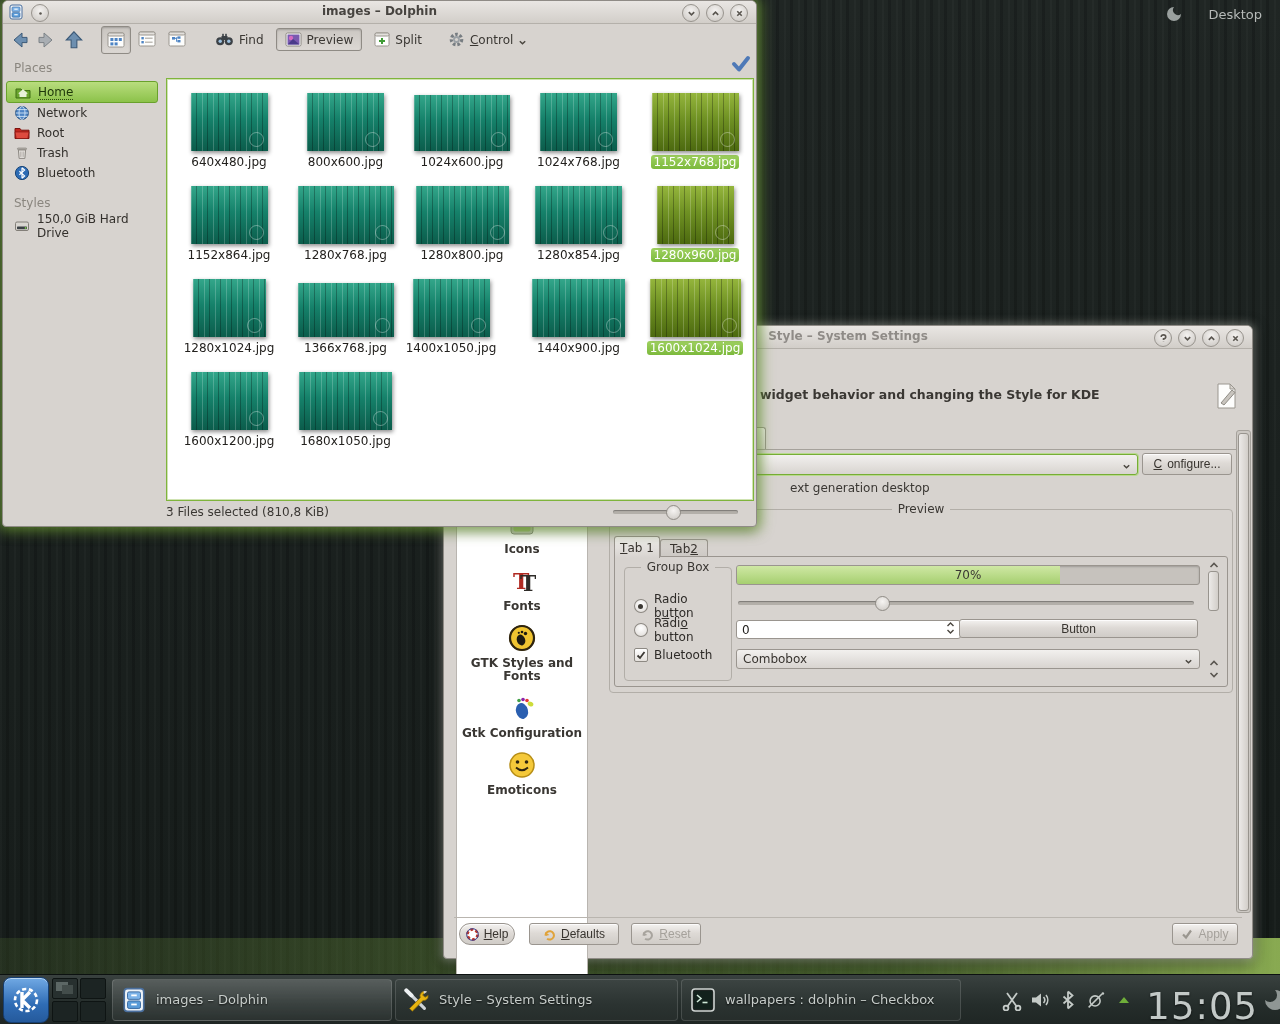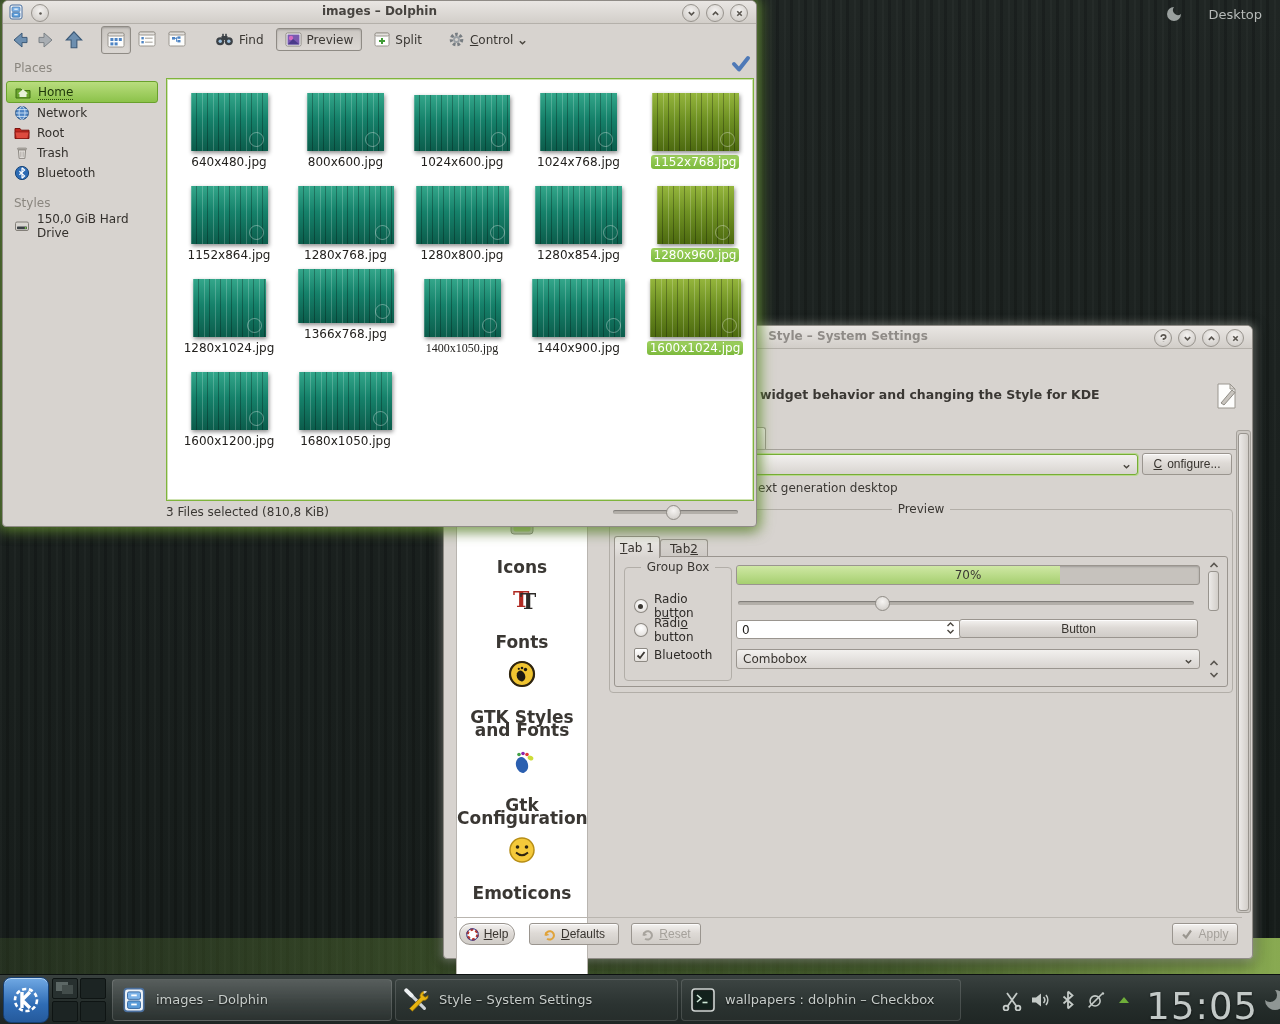--- a/index.html
+++ b/index.html
@@ -64,21 +64,21 @@
   .sgroove{position:relative;width:125px;height:4px;background:#b3afa9;border-radius:2px;box-shadow:inset 0 1px 1px rgba(0,0,0,.3);}
   .shandle{position:absolute;top:-5px;width:13px;height:13px;border-radius:50%;
     background:radial-gradient(circle at 50% 35%,#f6f4f2,#cbc7c2);border:1px solid #8f8b85;}
   
   #syssettings{left:443px;top:325px;width:808px;height:632px;z-index:10;
     box-shadow:0 0 9px 2px rgba(235,240,230,.35),0 4px 16px rgba(0,0,0,.55);}
   #ss-sidebar{position:absolute;left:12px;top:103px;width:130px;height:483px;background:#fff;
     border:1px solid #b9b5b0;overflow:hidden;}
   .module{text-align:center;margin-top:11px;}
   .module .micon{display:inline-flex;width:28px;height:28px;align-items:center;justify-content:center;}
-  .module .mlabel{font-weight:bold;font-size:17px;color:#3a3733;line-height:13px;margin-top:20px;}
+  .module .mlabel{font-weight:bold;font-size:12px;color:#3a3733;line-height:13px;margin-top:2px;}
   .groupbox{position:absolute;border:1px solid #b2aea8;border-radius:4px;}
   .gblegend{position:absolute;top:-8px;left:0;right:0;text-align:center;}
   .gblegend span{background:#d7d3cf;padding:0 6px;color:#3a3733;}
   .tab{position:absolute;display:flex;align-items:center;justify-content:center;
     border:1px solid #9a958f;border-bottom:none;border-radius:3px 3px 0 0;color:#38342f;}
   .tab.active{background:linear-gradient(180deg,#f0eeec,#d7d3cf);z-index:2;}
   .tab.rest{background:linear-gradient(180deg,#d9d5d1,#ccc8c3);}
   .tabframe{position:absolute;border:1px solid #9a958f;border-radius:0 3px 3px 3px;background:#d7d3cf;}
   .progress{position:absolute;background:#c6c2bd;border:1px solid #9a958f;border-radius:3px;box-shadow:inset 0 1px 2px rgba(0,0,0,.2);}
   .pfill{height:100%;background:linear-gradient(180deg,#cfe8a4,#a6cf70);border-radius:2px 0 0 2px;}
@@ -165,21 +165,21 @@
     <div class="abs" style="left:258px;top:101px;width:62px;height:22px;border:1px solid #9a958f;border-bottom:none;border-radius:3px 3px 0 0;background:linear-gradient(180deg,#f0eeec,#d7d3cf);"></div>
     <div class="abs" style="left:152px;top:123px;width:645px;height:1px;background:#a5a19b;"></div>
 
     <div class="combo" style="left:167px;top:128px;width:513px;height:19px;border:1px solid #76ad35;box-shadow:0 0 0 1px #b9d98e;">
       <span class="spacer"></span>
       <span class="chev"><svg viewBox="0 0 10 10">
             <path d="M2 3.5 L5 6.5 L8 3.5"></path>
           </svg></span>
     </div>
     <button class="oxybtn" style="position:absolute;left:698px;top:127px;width:90px;height:22px;font-size:12px;"><u>C</u>onfigure...</button>
-    <div class="abs" style="left:314px;top:155px;color:#3a3733;">ext generation desktop</div>
+    <div class="abs" style="left:314px;top:155px;color:#3a3733;padding-left:32px;">ext generation desktop</div>
 
     <div id="ss-sidebar" style="padding-top: 69px;">
         <div class="module"><span class="micon">
             <svg width="28" height="28" viewBox="0 0 28 28">
               <rect x="3" y="7" width="22" height="17" rx="3" fill="#c9ccc4" stroke="#8d9188"></rect>
               <rect x="5.5" y="9.5" width="17" height="12" rx="2" fill="#a9c97e"></rect>
             </svg>
           </span><div class="mlabel">Icons</div></div>
         <div class="module"><span class="micon">
             <svg width="28" height="28" viewBox="0 0 28 28">
@@ -576,24 +576,24 @@
           </div><span class="fname">1280x800.jpg</span></div>
         <div class="fitem" style="left: 355.5px; top: 105px;"><div class="thumbwrap">
             <div class="thumb" style="width:87px;height:58px;"></div>
           </div><span class="fname">1280x854.jpg</span></div>
         <div class="fitem" style="left: 472px; top: 105px;"><div class="thumbwrap">
             <div class="thumb sel" style="width:77px;height:58px;"></div>
           </div><span class="fname sel">1280x960.jpg</span></div>
         <div class="fitem" style="left: 6px; top: 198px;"><div class="thumbwrap">
             <div class="thumb" style="width:73px;height:58px;"></div>
           </div><span class="fname">1280x1024.jpg</span></div>
-        <div class="fitem" style="left: 122.5px; top: 184px; text-align: center;"><div class="thumbwrap">
+        <div class="fitem" style="left: 122.5px; top: 198px; text-align: center;"><div class="thumbwrap">
             <div class="thumb" style="width:96px;height:54px;"></div>
           </div><span class="fname">1366x768.jpg</span></div>
-        <div class="fitem" style="left: 239px; top: 198px; font-family: Liberation Serif, serif;"><div class="thumbwrap">
+        <div class="fitem" style="left: 228px; top: 198px;"><div class="thumbwrap">
             <div class="thumb" style="width:77px;height:58px;"></div>
           </div><span class="fname">1400x1050.jpg</span></div>
         <div class="fitem" style="left: 355.5px; top: 198px;"><div class="thumbwrap">
             <div class="thumb" style="width:93px;height:58px;"></div>
           </div><span class="fname">1440x900.jpg</span></div>
         <div class="fitem" style="left: 472px; top: 198px;"><div class="thumbwrap">
             <div class="thumb sel" style="width:91px;height:58px;"></div>
           </div><span class="fname sel">1600x1024.jpg</span></div>
         <div class="fitem" style="left: 6px; top: 291px;"><div class="thumbwrap">
             <div class="thumb" style="width:77px;height:58px;"></div>

